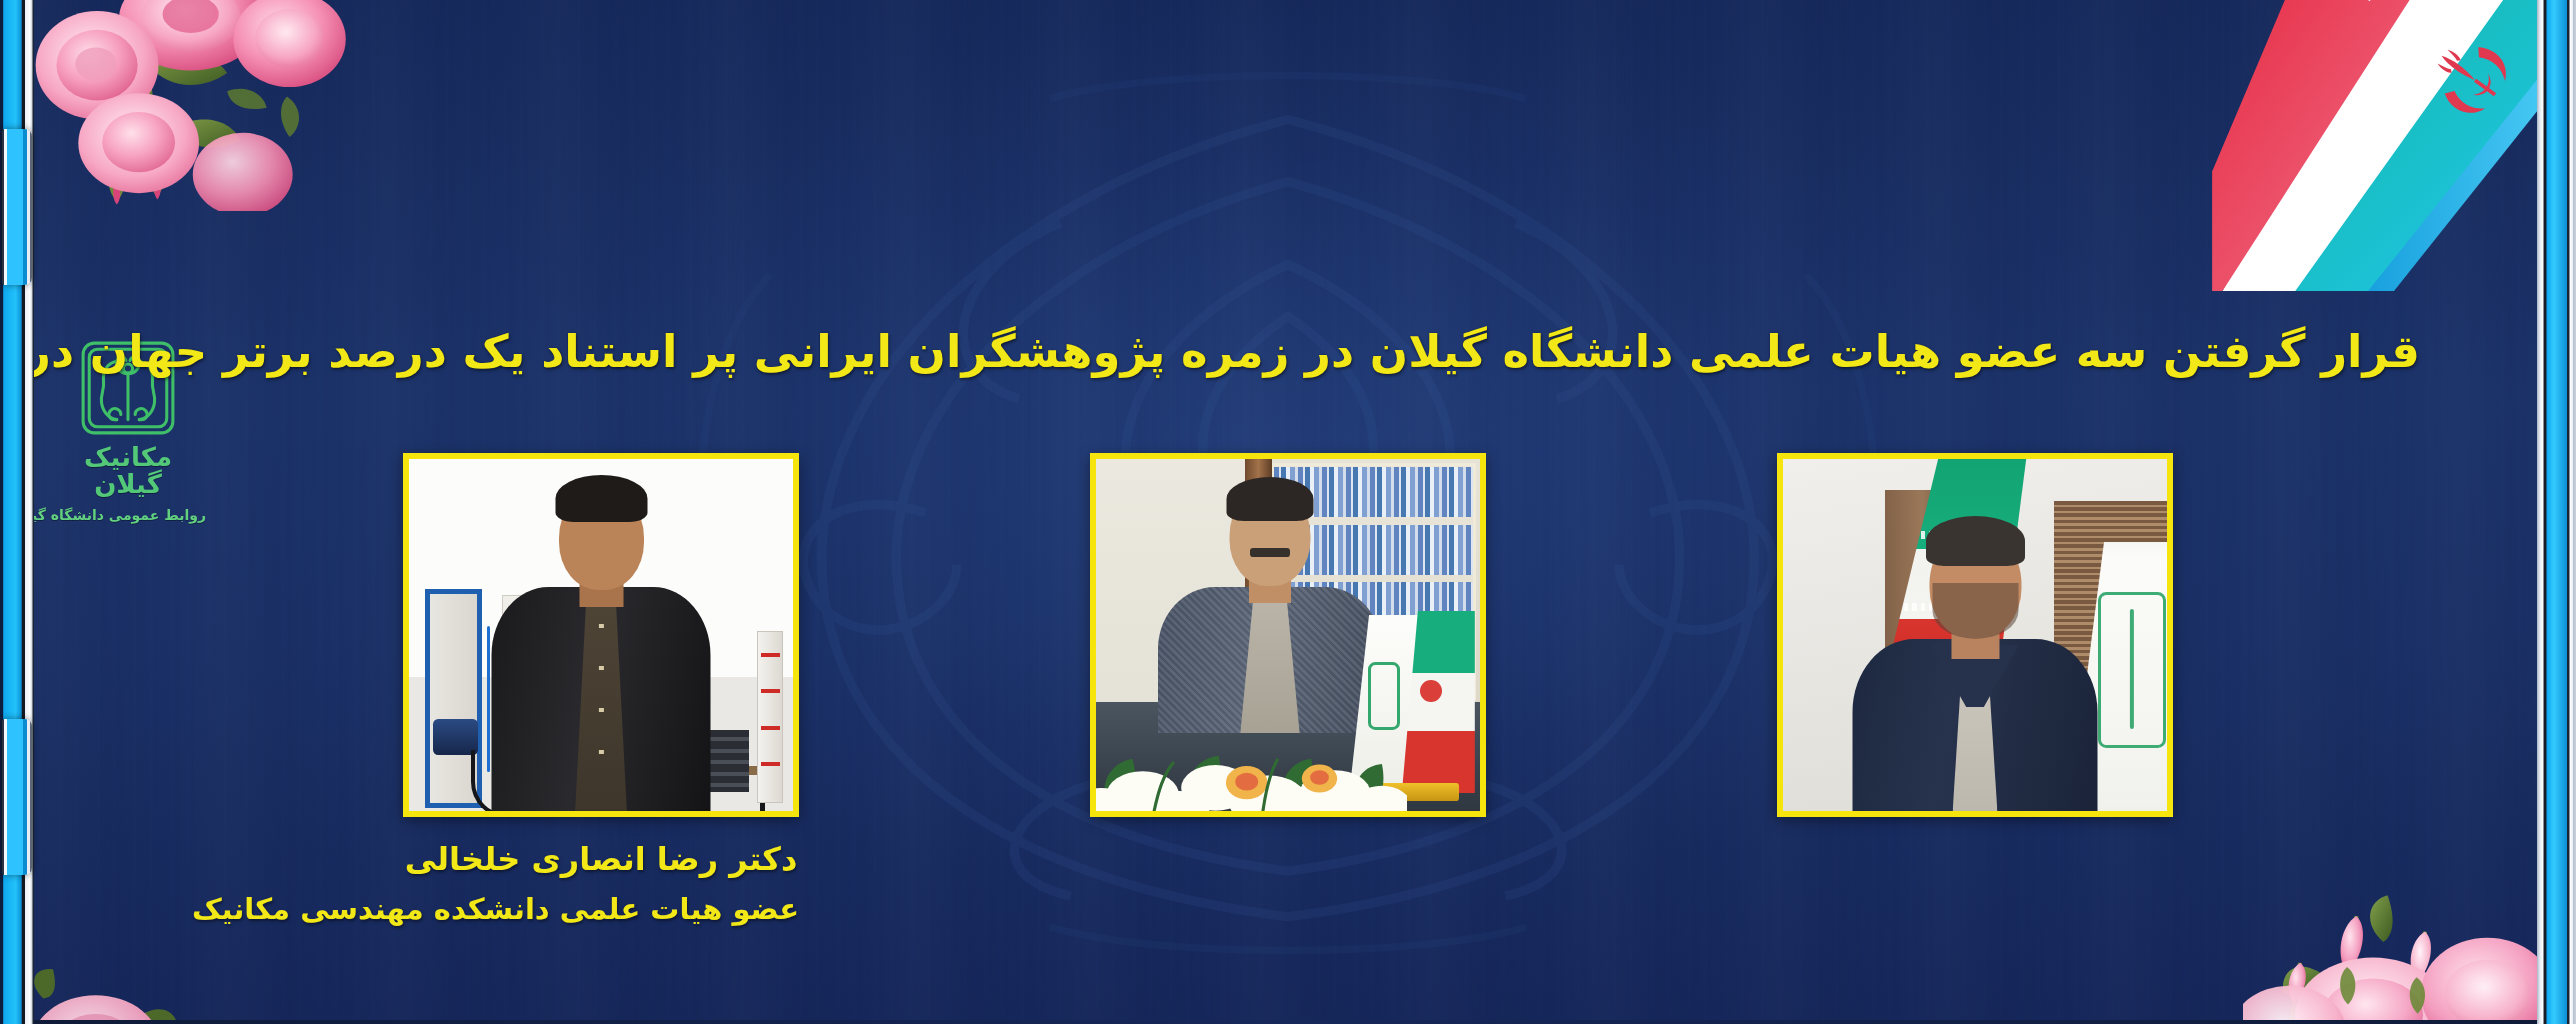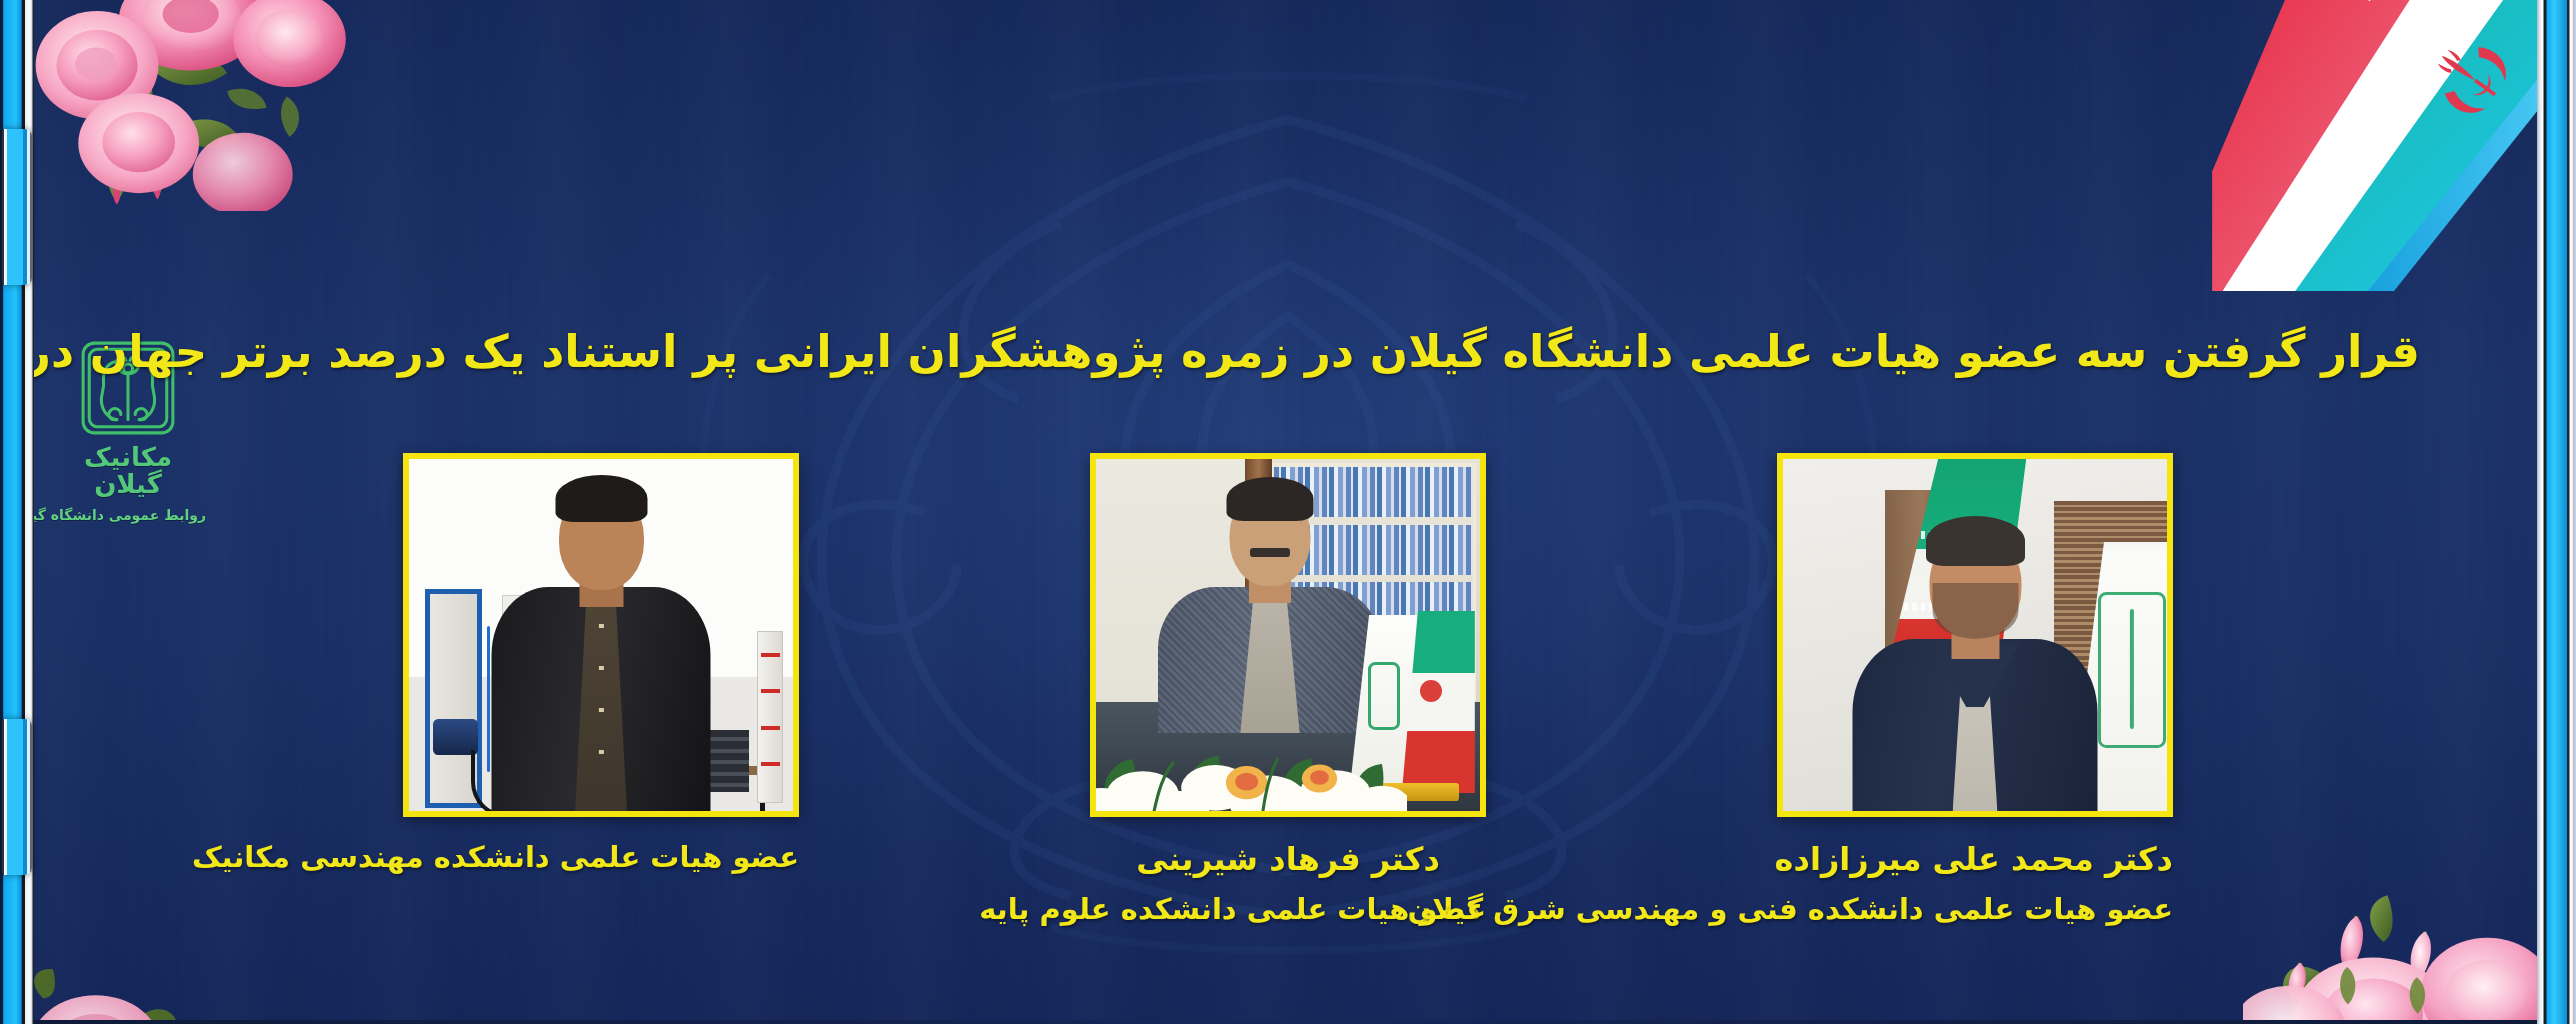--- a/index.html
+++ b/index.html
@@ -579,24 +579,20 @@
           <div class="p1-person">
             <div class="torso"></div>
             <div class="shirt"></div>
             <div class="collar"></div>
             <div class="neck"></div>
             <div class="head"></div>
             <div class="beard"></div>
             <div class="hair"></div>
           </div>
         </div>
-      </div>
-      <div class="cap">
-        <div class="name">دکتر محمد علی میرزازاده</div>
-        <div class="role">عضو هیات علمی دانشکده فنی و مهندسی شرق گیلان</div>
       </div>
     </div>
 
     <div class="card">
       <div class="frame">
         <div class="photo">
           <div class="p2-bg"></div>
           <div class="p2-shelf">
             <div class="row r1"></div>
               <div class="row r2"></div>
@@ -649,24 +645,20 @@
                 <ellipse cx="440" cy="176" rx="18" ry="14"></ellipse>
               </g>
               <g stroke="#2f6b33" stroke-width="6" fill="none">
                 <path d="M120 250 C 130 200, 140 170, 160 146"></path>
                 <path d="M330 250 C 336 200, 344 168, 360 140"></path>
               </g>
             </svg>
           </div>
         </div>
       </div>
-      <div class="cap">
-        <div class="name">دکتر فرهاد شیرینی</div>
-        <div class="role">عضو هیات علمی دانشکده علوم پایه</div>
-      </div>
     </div>
 
     <div class="card">
       <div class="frame">
         <div class="photo">
           <div class="p3-bg"></div>
           <div class="p3-wall"></div>
           <div class="p3-cab1"></div>
           <div class="p3-cab2">
             <div class="strip"></div>
@@ -695,20 +687,21 @@
             <div class="torso"></div>
             <div class="shirt"></div>
             <div class="btns"></div>
             <div class="neck"></div>
             <div class="head"></div>
             <div class="hair"></div>
           </div>
         </div>
       </div>
       <div class="cap">
+        <div class="name">دکتر رضا انصاری خلخالی</div>
         <div class="role">عضو هیات علمی دانشکده مهندسی مکانیک</div>
       </div>
     </div>
 
   </div>
 
   <div class="bottom-rail"></div>
 </div>
 
 

